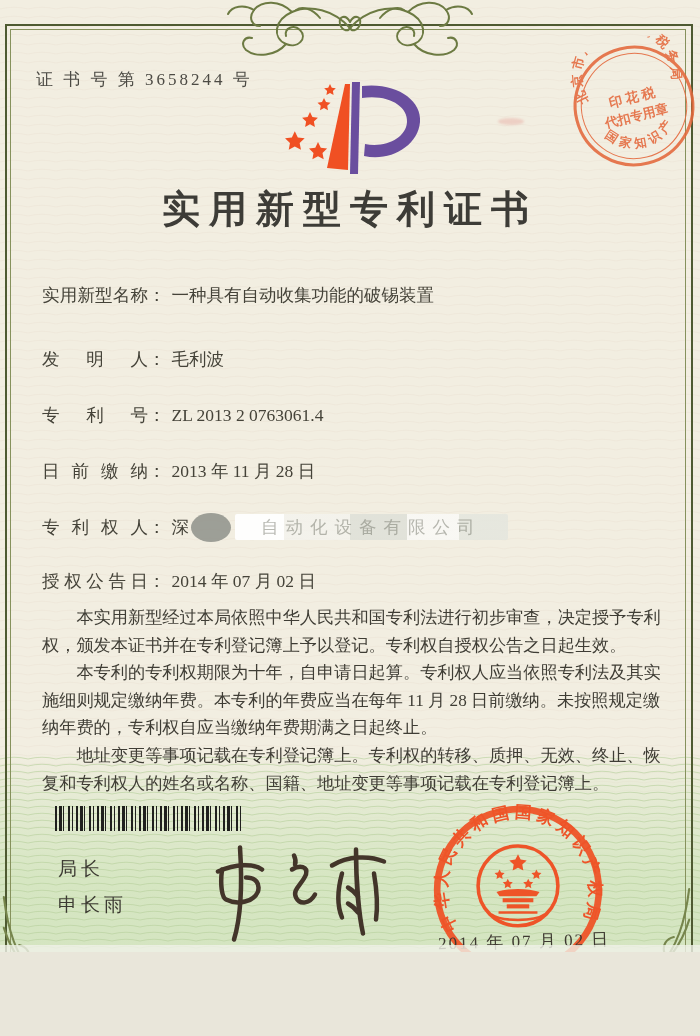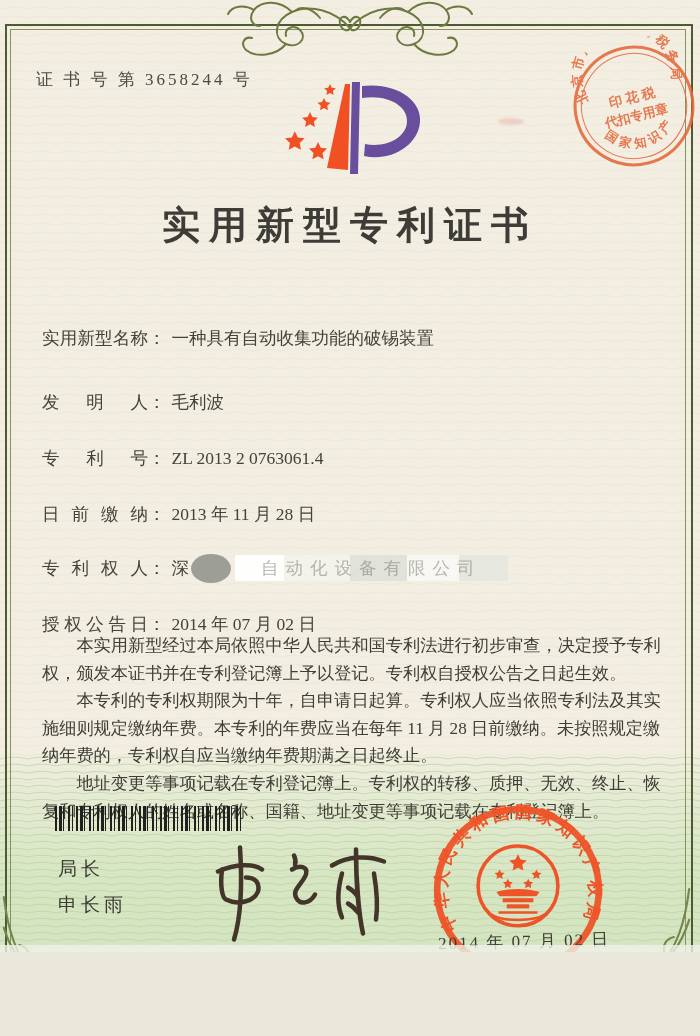--- a/index.html
+++ b/index.html
@@ -15,42 +15,42 @@
 
   
   .frame-outer{position:absolute;left:5px;top:24px;width:684px;height:974px;
     border:2px solid #4e5a31;}
   .frame-inner{position:absolute;left:10px;top:29px;width:674px;height:964px;
     border:1px solid #86915c;}
   .ornament{position:absolute;}
 
   
   .cert-no{position:absolute;left:36px;top:68px;font-size:17px;letter-spacing:3px;color:#4c4a44;}
-  .title{position:absolute;left:0;top:200px;width:700px;text-align:center;
+  .title{position:absolute;left:0;top:184px;width:700px;text-align:center;
     font-size:38px;font-weight:600;letter-spacing:9px;color:#3d3c37;}
 
   
   .logo{position:absolute;left:272px;top:78px;}
 
   
   .tax-stamp{position:absolute;left:570px;top:42px;transform:rotate(-14deg);opacity:.88;}
 
   
   .field-row{position:absolute;left:42px;font-size:17.5px;color:#454339;white-space:nowrap;}
-  .f-label{display:inline-block;min-width:106px;text-align:justify;text-align-last:justify;margin-top:43px;}
+  .f-label{display:inline-block;min-width:106px;text-align:justify;text-align-last:justify;}
   .f-sep{padding-right:6px;}
   .redact-blob{display:inline-block;width:40px;height:29px;margin:0 4px -9px 2px;
     background:#8e908a;border-radius:50%;opacity:.85;}
   .redact-ghost{display:inline-block;vertical-align:baseline;color:rgba(115,118,106,.5);
     letter-spacing:7px;padding:1px 26px;border-radius:2px;
     background:linear-gradient(90deg,rgba(255,255,255,.95) 0 18%,rgba(244,244,240,.7) 18% 42%,
       rgba(222,224,216,.85) 42% 63%,rgba(250,250,248,.8) 63% 82%,rgba(228,230,222,.85) 82% 100%);}
 
   
-  .body-text{position:absolute;left:42px;top:604px;width:620px;color:#3f3d35;margin-top:28px;}
+  .body-text{position:absolute;left:42px;top:604px;width:620px;color:#3f3d35;}
   .body-text p{margin:0;font-size:17.2px;line-height:27.6px;text-indent:2em;}
 
   
   .barcode{position:absolute;left:55px;top:806px;width:188px;height:25px;background:
     repeating-linear-gradient(90deg,#20201e 0 2px,transparent 2px 4px,#20201e 4px 7px,
     transparent 7px 8px,#20201e 8px 9px,transparent 9px 13px,#20201e 13px 15px,
     transparent 15px 17px,#20201e 17px 18px,transparent 18px 21px);}
 
   
   .officer-title{position:absolute;left:58px;top:856px;font-size:19px;letter-spacing:4px;color:#3c3a32;}

